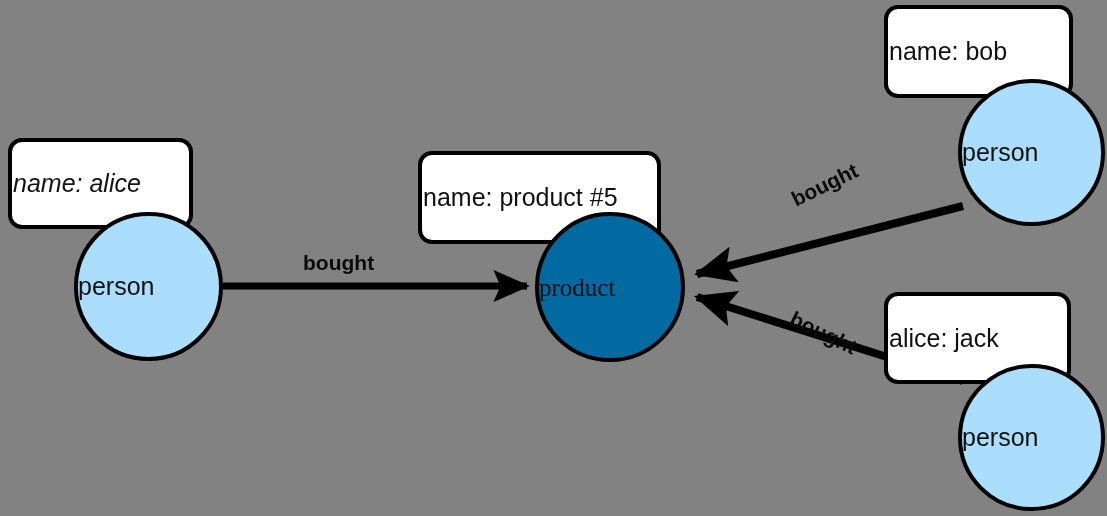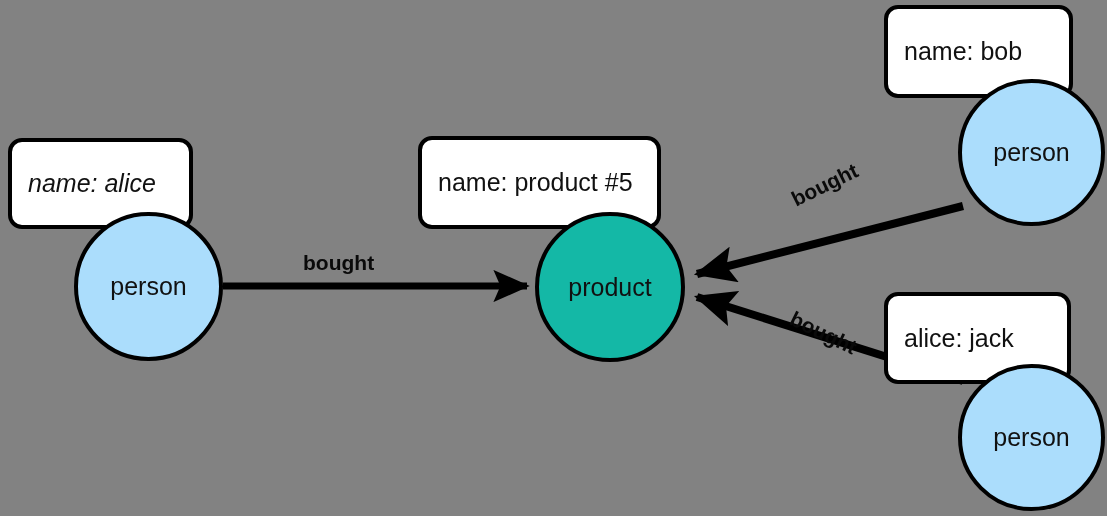--- a/index.html
+++ b/index.html
@@ -27,34 +27,33 @@
     position: absolute;
     box-sizing: border-box;
     background: #ffffff;
     border: 4px solid #000000;
     border-radius: 14px;
     display: flex;
     align-items: center;
     z-index: 2;
   }
   .prop-box .prop-text {
-    padding-left: 16px;
+    padding-left: 1px;
     font-size: 25px;
     color: #111111;
     line-height: 1;
     white-space: nowrap;
   }
   .node-circle {
     position: absolute;
     box-sizing: border-box;
     border: 4px solid #000000;
     border-radius: 50%;
     display: flex;
     align-items: center;
-    justify-content: center;
     z-index: 3;
   }
   .node-circle .node-label {
     font-size: 25px;
     color: #111111;
     line-height: 1;
     white-space: nowrap;
   }
   .edge-label {
     position: absolute;
@@ -86,24 +85,24 @@
     <line x1="963" y1="381" x2="697" y2="297" stroke="#000000" stroke-width="8" marker-end="url(#arrowhead)"></line>
   </svg>
 
   <div class="prop-box" style="left:8px; top:138px; width:185px; height:91px;font-style:italic;">
     <span class="prop-text">name: alice</span>
   </div>
   <div class="node-circle" style="left:74px; top:212px; width:149px; height:149px; background:#ABDDFC;">
     <span class="node-label">person</span>
   </div>
 
-  <div class="prop-box" style="left:418px; top:136px; width:243px; height:93px;">
+  <div class="prop-box" style="left:418px; top:151px; width:243px; height:93px;">
     <span class="prop-text">name: product #5</span>
   </div>
-  <div class="node-circle" style="left:535px; top:212px; width:150px; height:150px; background:#14b8a6;">
+  <div class="node-circle" style="left:535px; top:212px; width:150px; height:150px; background:#0369a1;font-family:Liberation Serif, serif;">
     <span class="node-label">product</span>
   </div>
 
   <div class="prop-box" style="left:884px; top:5px; width:189px; height:93px;">
     <span class="prop-text">name: bob</span>
   </div>
   <div class="node-circle" style="left:958px; top:79px; width:147px; height:147px; background:#ABDDFC;">
     <span class="node-label">person</span>
   </div>
 

